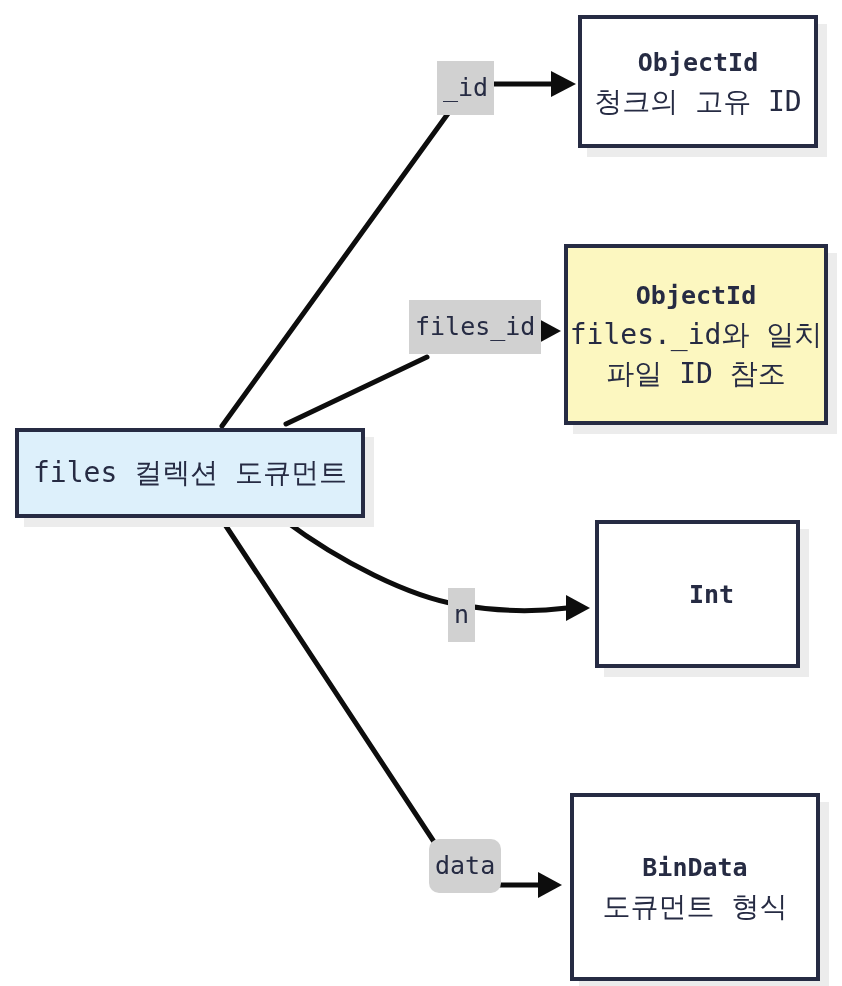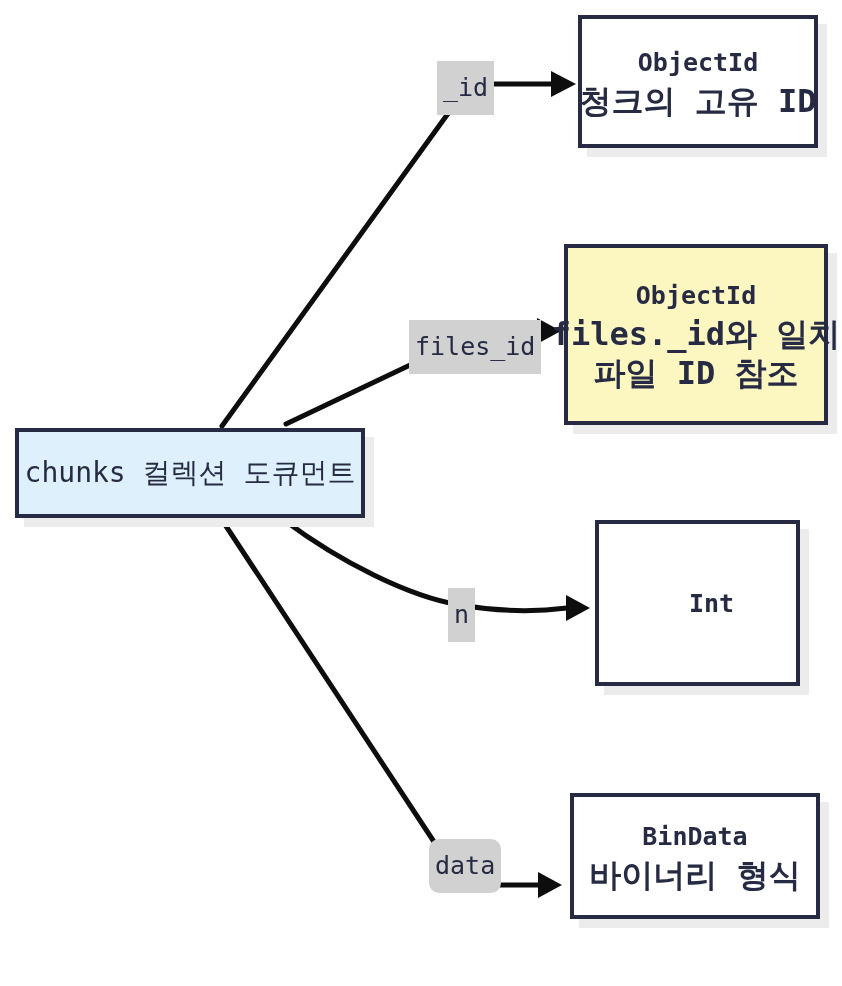--- a/index.html
+++ b/index.html
@@ -47,58 +47,58 @@
     z-index: 2;
     background: #ffffff;
   }
   .node .type-line {
     font-size: 25px;
     font-weight: 700;
     line-height: 39px;
     white-space: nowrap;
   }
   .node .desc-line {
-    font-size: 32px;
-    font-weight: 700;
+    font-size: 28px;
+    font-weight: 400;
     line-height: 39px;
     white-space: nowrap;
   }
   .node .desc-line:empty { display: none; }
 
   .root-node {
     left: 15px;
     top: 428px;
     width: 350px;
     height: 90px;
     background: #ddf0fb;
   }
   .root-node .root-label {
     font-size: 28px;
     font-weight: 500;
     white-space: nowrap;
   }
 
   .box-id       { left: 578px; top: 15px;  width: 240px; height: 133px; }
   .box-files-id { left: 564px; top: 244px; width: 264px; height: 181px; background: #fcf7c0; }
-  .box-n        { left: 595px; top: 520px; width: 205px; height: 166px; padding-left: 28px; }
-  .box-data     { left: 570px; top: 793px; width: 250px; height: 126px; }
+  .box-n        { left: 595px; top: 520px; width: 205px; height: 148px; padding-left: 28px; }
+  .box-data     { left: 570px; top: 793px; width: 250px; height: 188px; }
 
   .edge-label {
     position: absolute;
     z-index: 3;
     background: #d1d1d1;
     color: #262b43;
     font-size: 25px;
     font-weight: 500;
     line-height: 30px;
     padding: 12px 6px;
     white-space: nowrap;
   }
   .label-id       { left: 437px; top: 61px;  }
-  .label-files-id { left: 409px; top: 320px; }
+  .label-files-id { left: 409px; top: 300px; }
   .label-n        { left: 448px; top: 588px; }
   .label-data     { left: 429px; top: 839px; border-radius: 10px; }
 </style>
 </head>
 <body>
 
 <div class="canvas">
 
   <svg class="edges-svg" viewBox="0 0 842 986" xmlns="http://www.w3.org/2000/svg">
 
@@ -112,21 +112,21 @@
 
     <path class="edge" d="M284 520 C340 562 410 597 460 605 C495 611 535 612 567 608"></path>
     <polygon class="head" points="590,608 566,595 566,621"></polygon>
 
     <path class="edge" d="M222 520 L446 860"></path>
     <path class="edge" d="M497 885 H540"></path>
     <polygon class="head" points="562,885 538,872 538,898"></polygon>
   </svg>
 
   <div class="node root-node">
-    <div class="root-label">chunks 컬렉션 도큐먼트</div>
+    <div class="root-label">files 컬렉션 도큐먼트</div>
   </div>
 
   <div class="edge-label label-id">_id</div>
   <div class="edge-label label-files-id">files_id</div>
   <div class="edge-label label-n">n</div>
   <div class="edge-label label-data">data</div>
 
   <div class="node box-id">
     <div class="type-line">ObjectId</div>
     <div class="desc-line">청크의 고유 ID</div>
@@ -137,16 +137,16 @@
     <div class="desc-line">files._id와 일치</div>
     <div class="desc-line">파일 ID 참조</div>
   </div>
 
   <div class="node box-n">
     <div class="type-line">Int</div>
   </div>
 
   <div class="node box-data">
     <div class="type-line">BinData</div>
-    <div class="desc-line">바이너리 형식</div>
+    <div class="desc-line">도큐먼트 형식</div>
   </div>
 
 </div>
 
 </body></html>

